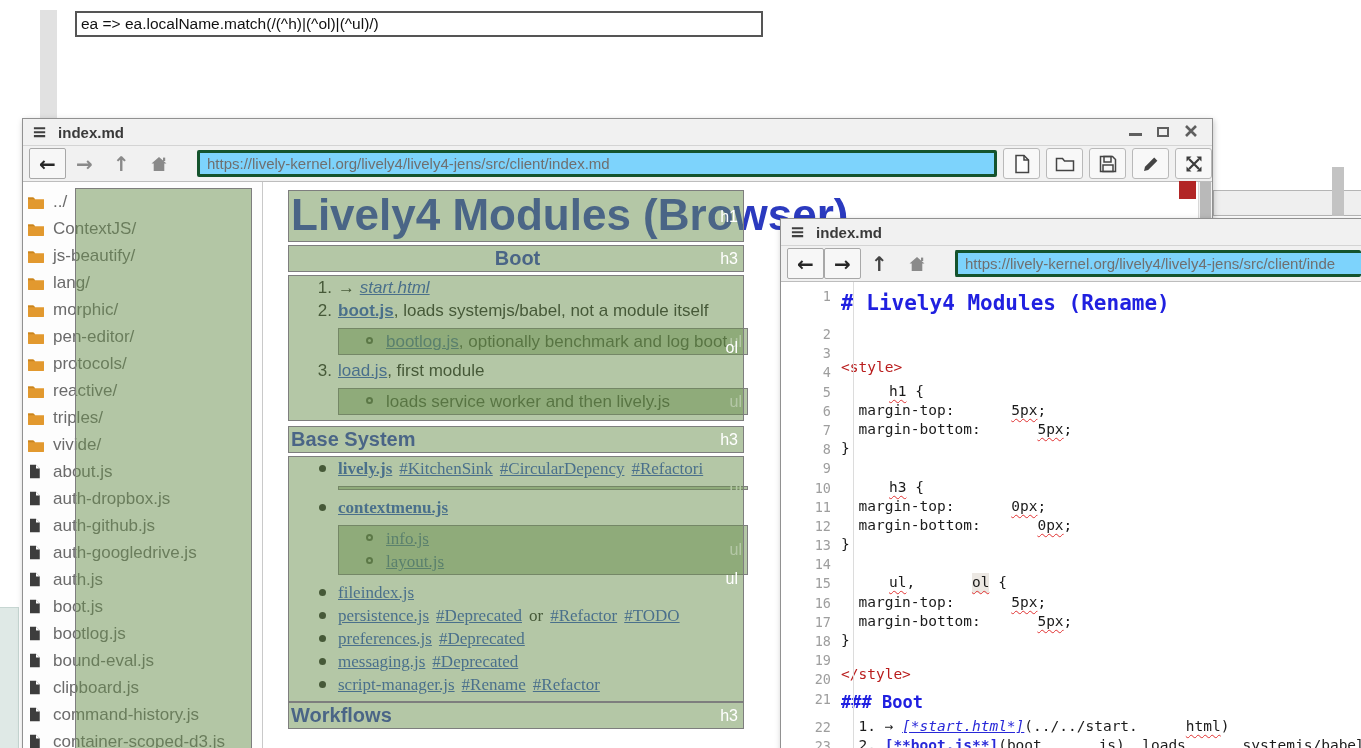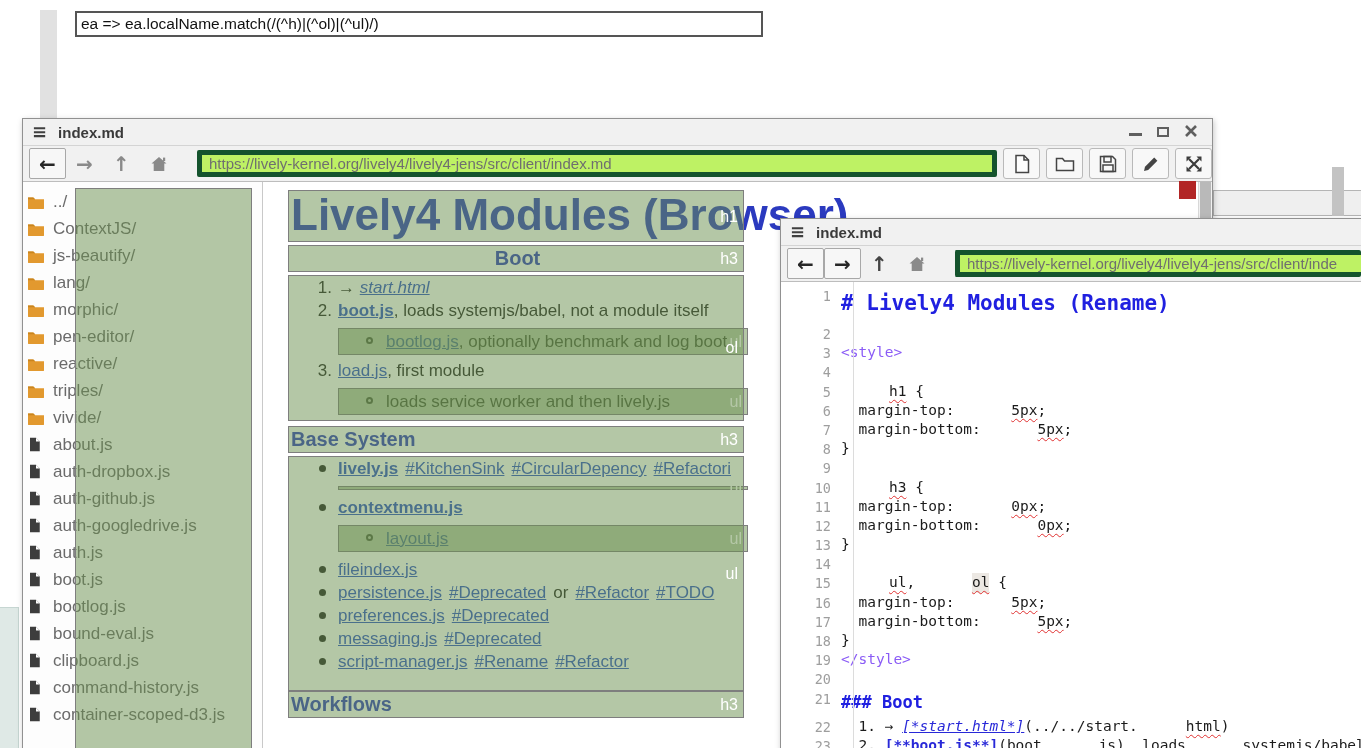--- a/index.html
+++ b/index.html
@@ -28,21 +28,21 @@
   .wtitle { font-size:15px; font-weight:700; color:#3a3a3a; }
   .wctrl  { position:absolute; right:14px; top:5px; display:flex; gap:15px; align-items:flex-start; }
   .ctl-min { width:13px; height:3px; background:#5f5f5f; margin-top:9px; }
   .ctl-max { width:12px; height:10px; border:2px solid #5f5f5f; margin-top:3px; }
 
   .nav  { position:absolute; left:0; right:0; top:27px; height:36px; background:#f1f1f1;
           border-bottom:1px solid #bdbdbd; display:flex; align-items:center; padding-left:6px; }
   .navbtn { width:37px; height:31px; flex:none; display:flex; align-items:center; justify-content:center;
             font-family:"DejaVu Sans",sans-serif; font-size:20px; font-weight:bold; color:#8a8a8a; }
   .navbtn.back { border:1px solid #a8a8a8; background:#f7f7f7; border-radius:2px; color:#262626; }
-  .url  { height:27px; background:#bef264; border:5px solid #14532d; border-radius:2px;
+  .url  { height:27px; background:#7dd3fc; border:3px solid #14532d; border-radius:2px;
           font-size:15px; color:#6f6f6f; padding:0 7px; display:flex; align-items:center;
           white-space:nowrap; overflow:hidden; }
   .icobtn { width:37px; height:31px; flex:none; border:1px solid #b9b9b9; border-radius:3px; background:#f8f8f8;
             display:flex; align-items:center; justify-content:center; margin-left:6px; }
 
   
   #lw { left:22px; top:118px; width:1191px; height:700px; z-index:2; }
   .lw-sidebar { position:absolute; left:0; top:63px; bottom:0; width:240px; background:#fdfdfd;
                 border-right:1px solid #c9c9c9; padding-top:6px; overflow:hidden; }
   .srow { display:flex; align-items:center; height:27px; padding-left:4px; font-size:17px; color:#6b6b6b; }
@@ -62,21 +62,21 @@
   .hl::after { content:attr(data-hl); position:absolute; left:0; top:0; right:0; bottom:0;
                background:rgba(106,144,78,.5); border:1px solid #7e7e7e;
                display:flex; justify-content:flex-end; align-items:center; padding-right:5px;
                color:#fff; font-size:16px; font-weight:400; font-style:normal;
                font-family:"Liberation Sans",sans-serif; pointer-events:none; white-space:nowrap; }
   .md-h1 { margin-top:2px; height:52px; line-height:49px; font-size:44px; font-weight:700;
            color:#2b3abf; white-space:nowrap; padding-left:3px; }
   .md-h3 { height:27px; line-height:27px; font-size:20px; font-weight:700; color:#2b3abf; padding-left:3px; }
   #h3-boot { margin-top:3px;text-align:center; }  #h3-base { margin-top:5px;border-radius:7px; }  #h3-wf { margin-top:0; }
   .lst { margin-top:3px; padding:1px 0 2px; }
-  #base-list { padding-bottom:18px; }
+  #base-list { padding-bottom:6px;font-family:Liberation Serif, serif; }
   .li  { display:flex; line-height:23px; white-space:pre; }
   .li .mk  { width:24px; text-align:right; margin-left:20px; flex:none; }
   .li .bd  { margin-left:6px; white-space:pre; }
   .li .blt { width:7px; height:7px; border-radius:50%; background:#222; margin:8px 0 0 31px; flex:none; }
   .li .bd2 { margin-left:12px; white-space:pre; }
   .sub { width:410px; margin:6px 0 4px 50px; position:relative; padding:2px 0; }
   #base-list .sub { margin:6px 0 6px 50px; }
   .sli { display:flex; line-height:23px; white-space:pre; }
   .circ { width:7px; height:7px; border-radius:50%; border:2px solid #333; margin:7px 0 0 28px; flex:none; }
   .sli .bd { margin-left:13px; white-space:pre; }
@@ -92,21 +92,21 @@
   .gsep { position:absolute; left:72px; top:0; bottom:0; width:1px; background:#dcdcdc; }
   .cl { display:flex; align-items:flex-start; height:19.2px; line-height:19.2px; }
   .cl.h1row { height:38px; line-height:34px; }
   .cl.h3row { height:28px; line-height:26px; }
   .ln  { width:60px; flex:none; text-align:right; padding-right:10px; padding-top:1px;
          font-family:"DejaVu Sans Mono",monospace; font-size:13.5px; color:#9e9e9e; line-height:19.2px; }
   .seg { white-space:pre; font-family:"DejaVu Sans Mono",monospace; font-size:14.5px; color:#1b1b1b; }
   .seg:first-of-type { margin-left:24px; }
   .hdr1 { font-size:21px; font-weight:700; color:#2020e0; }
   .hdr3 { font-size:17px; font-weight:700; color:#2020e0; }
-  .tagc { color:#8b5cf6; }
+  .tagc { color:#b91c1c;margin-top:15px; }
   .sq   { text-decoration-line:underline; text-decoration-style:wavy; text-decoration-color:#e03030;
           text-decoration-thickness:1px; text-underline-offset:3px;margin-left:48px; }
   .olhl { background:#ece8e3; }
   .clk  { color:#2929d8; text-decoration:underline; }
   .cit  { font-style:italic; }
   .cbd  { font-weight:700; }
 </style>
 </head>
 <body>
 
@@ -253,20 +253,28 @@
           </svg>
         </span>
         <span>pen-editor/</span>
       </div>
     <div class="srow">
         <span class="fico">
           <svg width="18" height="16">
             <use href="#i-folder"></use>
           </svg>
         </span>
+        <span>protocols/</span>
+      </div>
+    <div class="srow">
+        <span class="fico">
+          <svg width="18" height="16">
+            <use href="#i-folder"></use>
+          </svg>
+        </span>
         <span>reactive/</span>
       </div>
     <div class="srow">
         <span class="fico">
           <svg width="18" height="16">
             <use href="#i-folder"></use>
           </svg>
         </span>
         <span>triples/</span>
       </div>
@@ -386,20 +394,21 @@
     </div>
 
     <div class="blk hl md-h3" id="h3-base" data-hl="h3"><span>Base System</span></div>
 
     <div class="blk hl lst" id="base-list" data-hl="ul">
       <div class="li"><span class="blt"></span><span class="bd2"><span class="lk lkb">lively.js</span><span class="lk tag">#KitchenSink</span><span class="lk tag">#CircularDepency</span><span class="lk tag">#Refactori</span></span></div>
       <div class="sub hl" data-hl="ul">
       </div>
       <div class="li"><span class="blt"></span><span class="bd2"><span class="lk lkb">contextmenu.js</span></span></div>
       <div class="sub hl" data-hl="ul">
+        <div class="sli"><span class="circ"></span><span class="bd"><span class="lk">info.js</span></span></div>
         <div class="sli"><span class="circ"></span><span class="bd"><span class="lk">layout.js</span></span></div>
       </div>
       <div class="li"><span class="blt"></span><span class="bd2"><span class="lk">fileindex.js</span></span></div>
       <div class="li"><span class="blt"></span><span class="bd2"><span class="lk">persistence.js</span><span class="lk tag">#Deprecated</span><span class="mid">or</span><span class="lk tag">#Refactor</span><span class="lk tag">#TODO</span></span></div>
       <div class="li"><span class="blt"></span><span class="bd2"><span class="lk">preferences.js</span><span class="lk tag">#Deprecated</span></span></div>
       <div class="li"><span class="blt"></span><span class="bd2"><span class="lk">messaging.js</span><span class="lk tag">#Deprecated</span></span></div>
       <div class="li"><span class="blt"></span><span class="bd2"><span class="lk">script-manager.js</span><span class="lk tag">#Rename</span><span class="lk tag">#Refactor</span></span></div>
     </div>
 
     <div class="blk hl md-h3" id="h3-wf" data-hl="h3"><span>Workflows</span></div>

